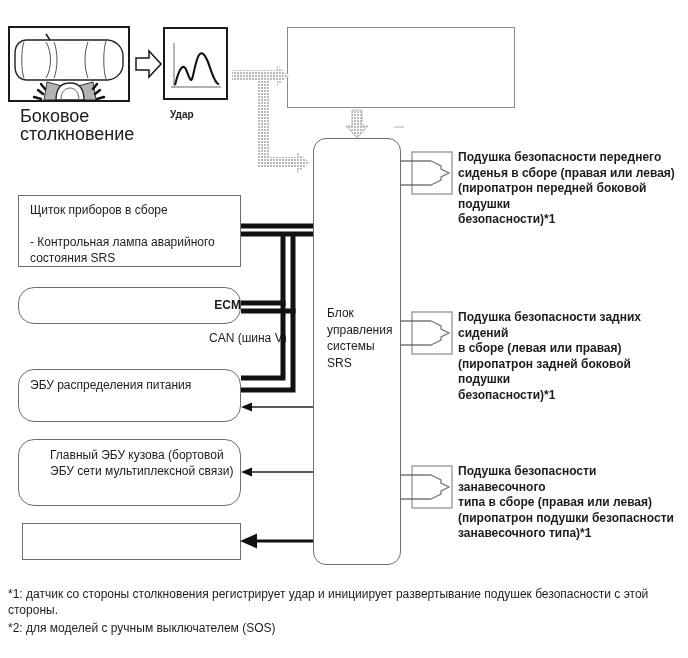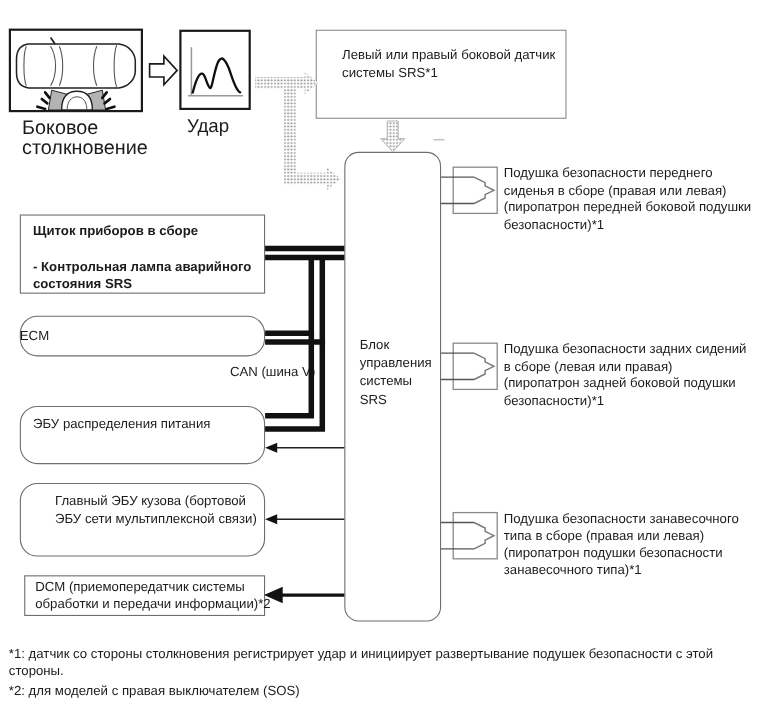--- a/index.html
+++ b/index.html
@@ -6,21 +6,21 @@
   #stage{
     position:relative;width:688px;height:658px;background:#ffffff;
     font-family:"Liberation Sans",sans-serif;color:#1c1c1c;overflow:hidden;
   }
   .box{position:absolute;background:#fff;border:1.4px solid #6e6e6e;box-sizing:border-box;}
   .box.gray{border-color:#8a8a8a;}
   .box.black{border:2px solid #1a1a1a;}
   .rounded{border-radius:16px;}
   .rounded-lg{border-radius:13px;}
   .txt{position:absolute;white-space:pre-line;font-size:12px;line-height:16px;color:#1c1c1c;}
-  .txt.tight{line-height:15.5px;}
+  .txt.tight{line-height:15.5px;font-weight:bold;}
   svg{display:block;}
   #overlay{position:absolute;left:0;top:0;pointer-events:none;}
 </style>
 </head>
 <body>
 
 <div id="stage">
 
   <div class="box black" style="left:8px;top:26px;width:122px;height:76px;">
     <svg width="118" height="72" viewBox="0 0 118 72">
@@ -48,69 +48,65 @@
   <div class="txt" style="left:20px;top:107px;font-size:18px;line-height:18px;">Боковое
 столкновение</div>
 
   <div class="box black" style="left:163px;top:27px;width:65px;height:73px;">
     <svg width="61" height="69" viewBox="0 0 61 69">
       <path d="M9,14 V58" stroke="#999" stroke-width="1.4" fill="none"></path>
       <path d="M6,58 H56" stroke="#999" stroke-width="1.4" fill="none"></path>
       <path d="M10,56 C13,44 16,37 19,38 C22,39 23,49 26,51 C28,52 30,32 34,26 C37,21.5 40,26 43,33 C45,38 48,50 52,54 L54,55.5" stroke="#111" stroke-width="2.1" fill="none"></path>
     </svg>
   </div>
-  <div class="txt" style="left:170px;top:107px;font-size:17px;">Удар</div>
+  <div class="txt" style="left:170px;top:107px;font-size:10px;font-weight:bold;">Удар</div>
 
   <div class="box gray" style="left:287px;top:27px;width:228px;height:81px;"></div>
-  <div class="txt" style="left:311px;top:42px;">Левый или правый боковой датчик
-системы SRS*1</div>
 
   <div class="box rounded-lg" style="left:313px;top:138px;width:88px;height:427px;border-width:1.5px;"></div>
   <div class="txt" style="left:327px;top:305px;line-height:16.5px;">Блок
 управления
 системы
 SRS</div>
 
   <div class="box" style="left:18px;top:195px;width:223px;height:72px;"></div>
-  <div class="txt" style="left:30px;top:202px;font-weight:bold;">Щиток приборов в сборе
+  <div class="txt" style="left:30px;top:202px;">Щиток приборов в сборе
 
 - Контрольная лампа аварийного
 состояния SRS</div>
 
   <div class="box rounded" style="left:18px;top:287px;width:223px;height:37px;"></div>
-  <div class="txt" style="left:18px;top:297px;width:223px;text-align:left;">ECM</div>
+  <div class="txt" style="left:18px;top:297px;width:223px;text-align:right;font-weight:bold;">ECM</div>
 
   <div class="txt" style="left:192px;top:330px;margin-left:17px;">CAN (шина V)</div>
 
   <div class="box rounded" style="left:18px;top:369px;width:223px;height:53px;"></div>
   <div class="txt" style="left:30px;top:377px;text-align:center;">ЭБУ распределения питания</div>
 
   <div class="box rounded" style="left:18px;top:439px;width:223px;height:67px;"></div>
   <div class="txt" style="left:30px;top:447px;margin-left:20px;">Главный ЭБУ кузова (бортовой
 ЭБУ сети мультиплексной связи)</div>
 
   <div class="box" style="left:22px;top:523px;width:219px;height:37px;"></div>
-  <div class="txt tight" style="left:32px;top:526px;">DCM (приемопередатчик системы
-обработки и передачи информации)*2</div>
 
   <div class="txt tight" style="left:458px;top:150px;width:226px;">Подушка безопасности переднего
 сиденья в сборе (правая или левая)
 (пиропатрон передней боковой подушки
 безопасности)*1</div>
   <div class="txt tight" style="left:458px;top:310px;width:226px;">Подушка безопасности задних сидений
 в сборе (левая или правая)
 (пиропатрон задней боковой подушки
 безопасности)*1</div>
   <div class="txt tight" style="left:458px;top:464px;width:226px;">Подушка безопасности занавесочного
 типа в сборе (правая или левая)
 (пиропатрон подушки безопасности
 занавесочного типа)*1</div>
 
   <div class="txt" style="left:8px;top:586px;width:676px;">*1: датчик со стороны столкновения регистрирует удар и инициирует развертывание подушек безопасности с этой стороны.</div>
-  <div class="txt" style="left:8px;top:620px;width:676px;">*2: для моделей с правая выключателем (SOS)</div>
+  <div class="txt" style="left:8px;top:620px;width:676px;">*2: для моделей с ручным выключателем (SOS)</div>
 
   <svg id="overlay" width="688" height="658" viewBox="0 0 688 658">
     <defs>
       <pattern id="stip" width="3" height="3" patternUnits="userSpaceOnUse">
         <rect width="3" height="3" fill="#ffffff"></rect>
         <circle cx="1" cy="1" r="0.9" fill="#9a9a9a"></circle>
       </pattern>
     </defs>
 
     <polygon points="136,58 149,58 149,51 161,64 149,77 149,70 136,70" fill="#ffffff" stroke="#1a1a1a" stroke-width="1.5"></polygon>

